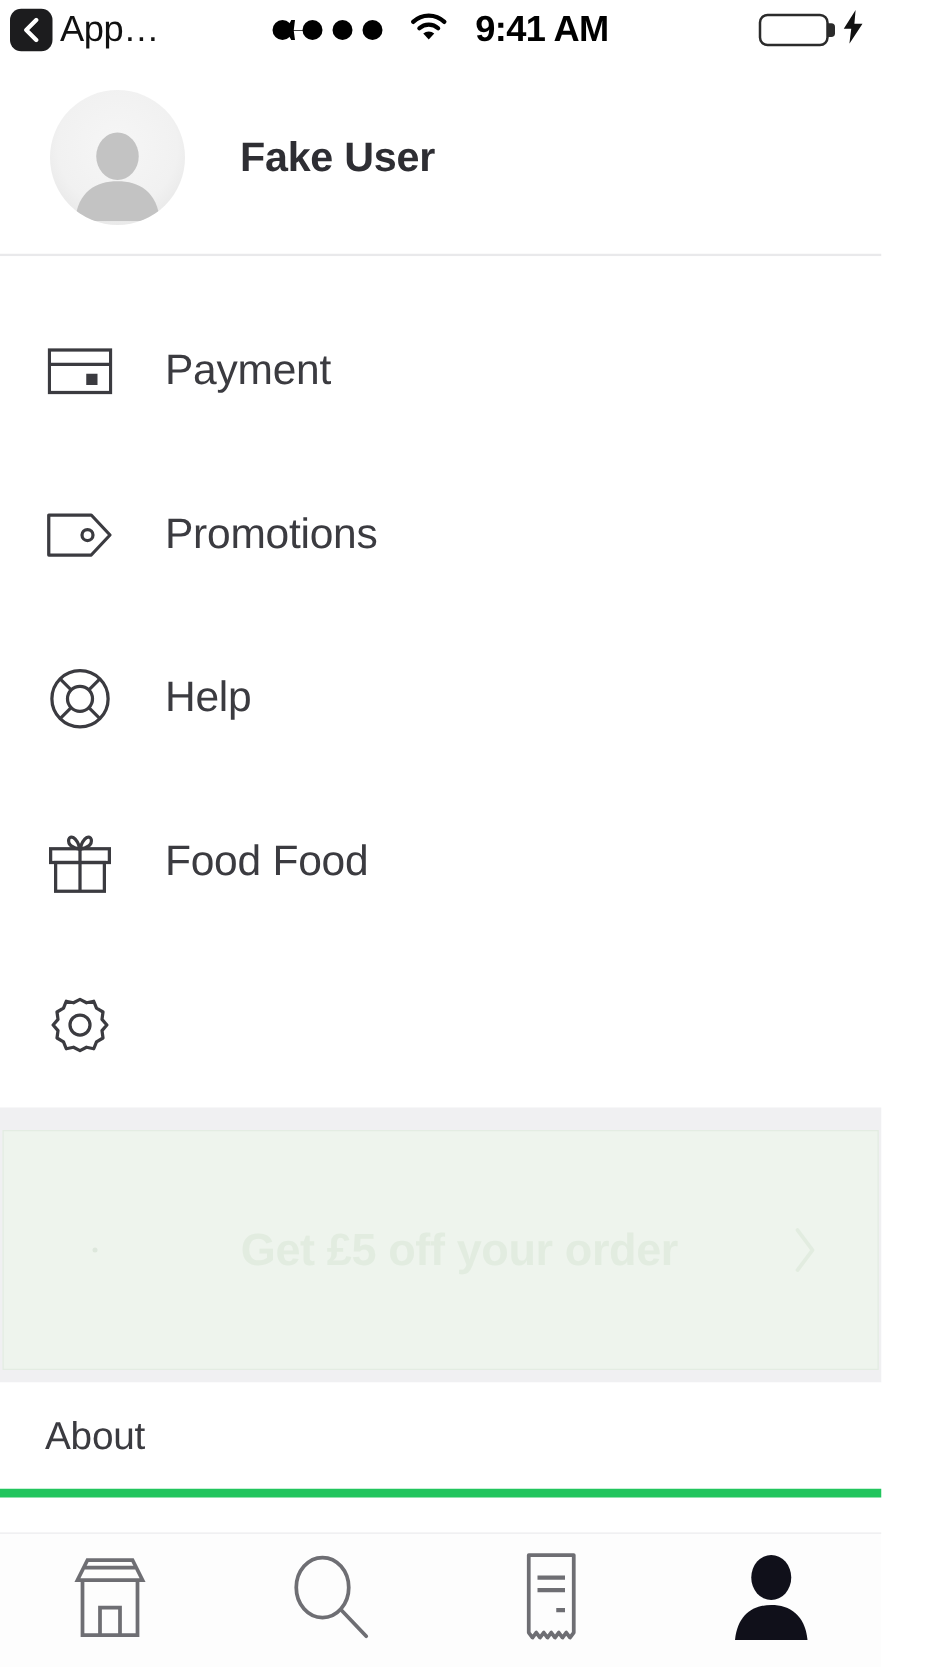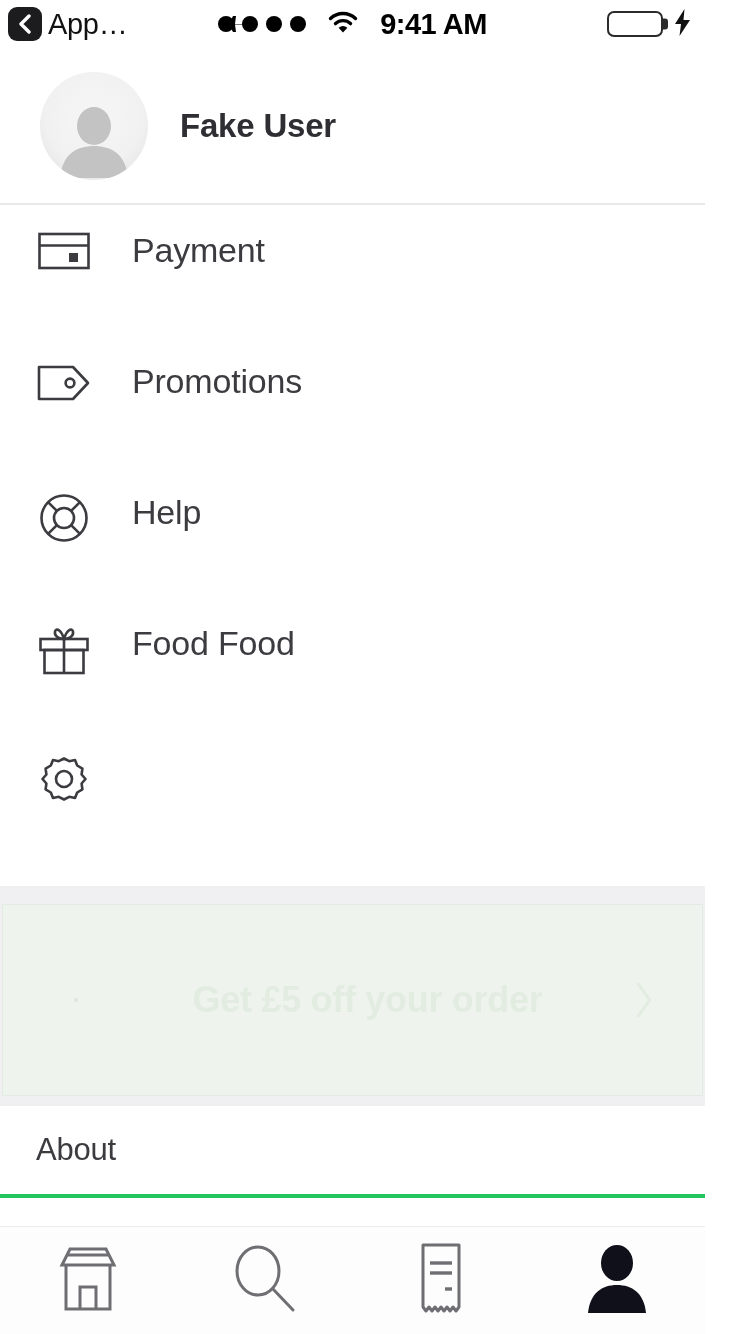--- a/index.html
+++ b/index.html
@@ -49,36 +49,36 @@
   .batt-fill { height:100%; border-radius:3px; }
   .batt-tip {
     position:absolute; right:-7px; top:50%; transform:translateY(-50%);
     width:6px; height:11px; background:#2b2b2b; border-radius:0 3px 3px 0;
   }
   .bolt { margin-left:6px; }
 
   
   .profile {
     flex:0 0 157px; display:flex; align-items:center;
-    padding-left:40px; gap:32px;
+    padding-left:40px; gap:44px;
     border-bottom:2px solid #e9e9eb; background:#fff;
   }
   .avatar {
     width:108px; height:108px; border-radius:50%;
     background:radial-gradient(circle at 50% 42%, #f6f6f6 0%, #f1f1f1 58%, #e6e6e6 84%, #f7f7f7 100%);
     overflow:hidden; position:relative; flex:0 0 108px;
     display:flex; align-items:flex-end; justify-content:center;
   }
   .avatar-person { display:block; margin-bottom:-2px; }
   .profile-name { font-size:33px; font-weight:700; color:#2e2e33; letter-spacing:-.2px; }
 
   
   .menu { flex:0 0 auto; padding-top:26px; background:#fff; }
   .menu-row {
-    height:131px; display:flex; align-items:flex-start;
+    height:131px; display:flex; align-items:center;
     padding-left:36px; gap:40px; background:#fff;
   }
   .menu-ico { width:56px; flex:0 0 56px; display:flex; align-items:center; justify-content:center; }
   .menu-label { font-size:34px; color:#3b3b40; letter-spacing:-.2px; }
 
   
   .promo-wrap { flex:0 0 auto; background:#f0f0f2; padding:18px 0 10px; }
   .promo {
     margin:0 2px; height:192px;
     background:#eef4ed; border:1px solid #e3ece2;
@@ -90,21 +90,21 @@
   .promo-text {
     flex:1; text-align:center; font-size:36px; font-weight:600;
     color:#e2ece0; letter-spacing:-.3px;
   }
   .promo-chev { width:60px; flex:0 0 60px; display:flex; justify-content:center; }
 
   
   .about-wrap { flex:1 1 auto; background:#fff; }
   .about-row {
     height:92px; display:flex; align-items:center; padding-left:36px;
-    border-bottom:4px solid #22c55e;
+    border-bottom:7px solid #22c55e;
   }
   .about-label { font-size:31px; color:#3b3b40; letter-spacing:-.2px; }
 
   
   .tabbar {
     flex:0 0 108px; display:flex; align-items:center;
     background:#fdfdfd; border-top:1px solid #ececee;
   }
   .tab { flex:1; display:flex; align-items:center; justify-content:center; height:100%; }
 </style>

